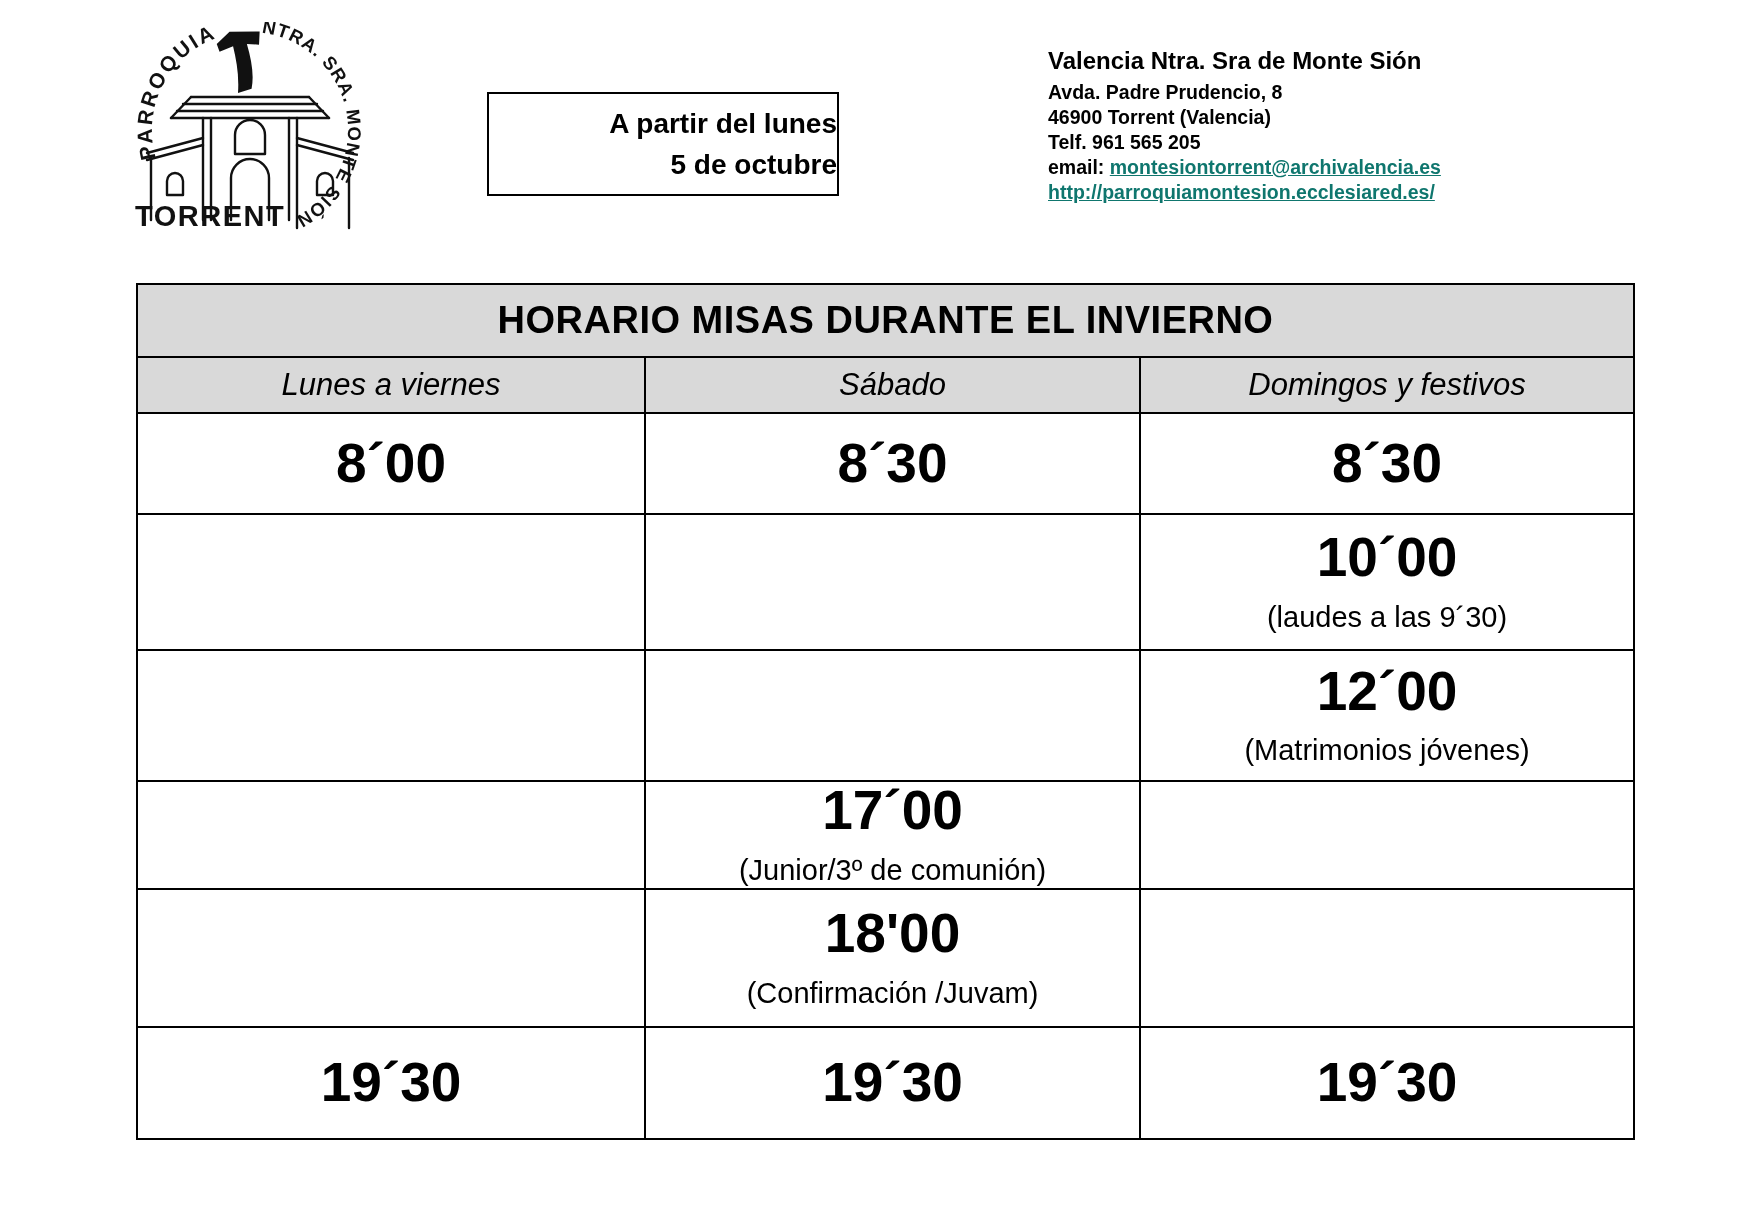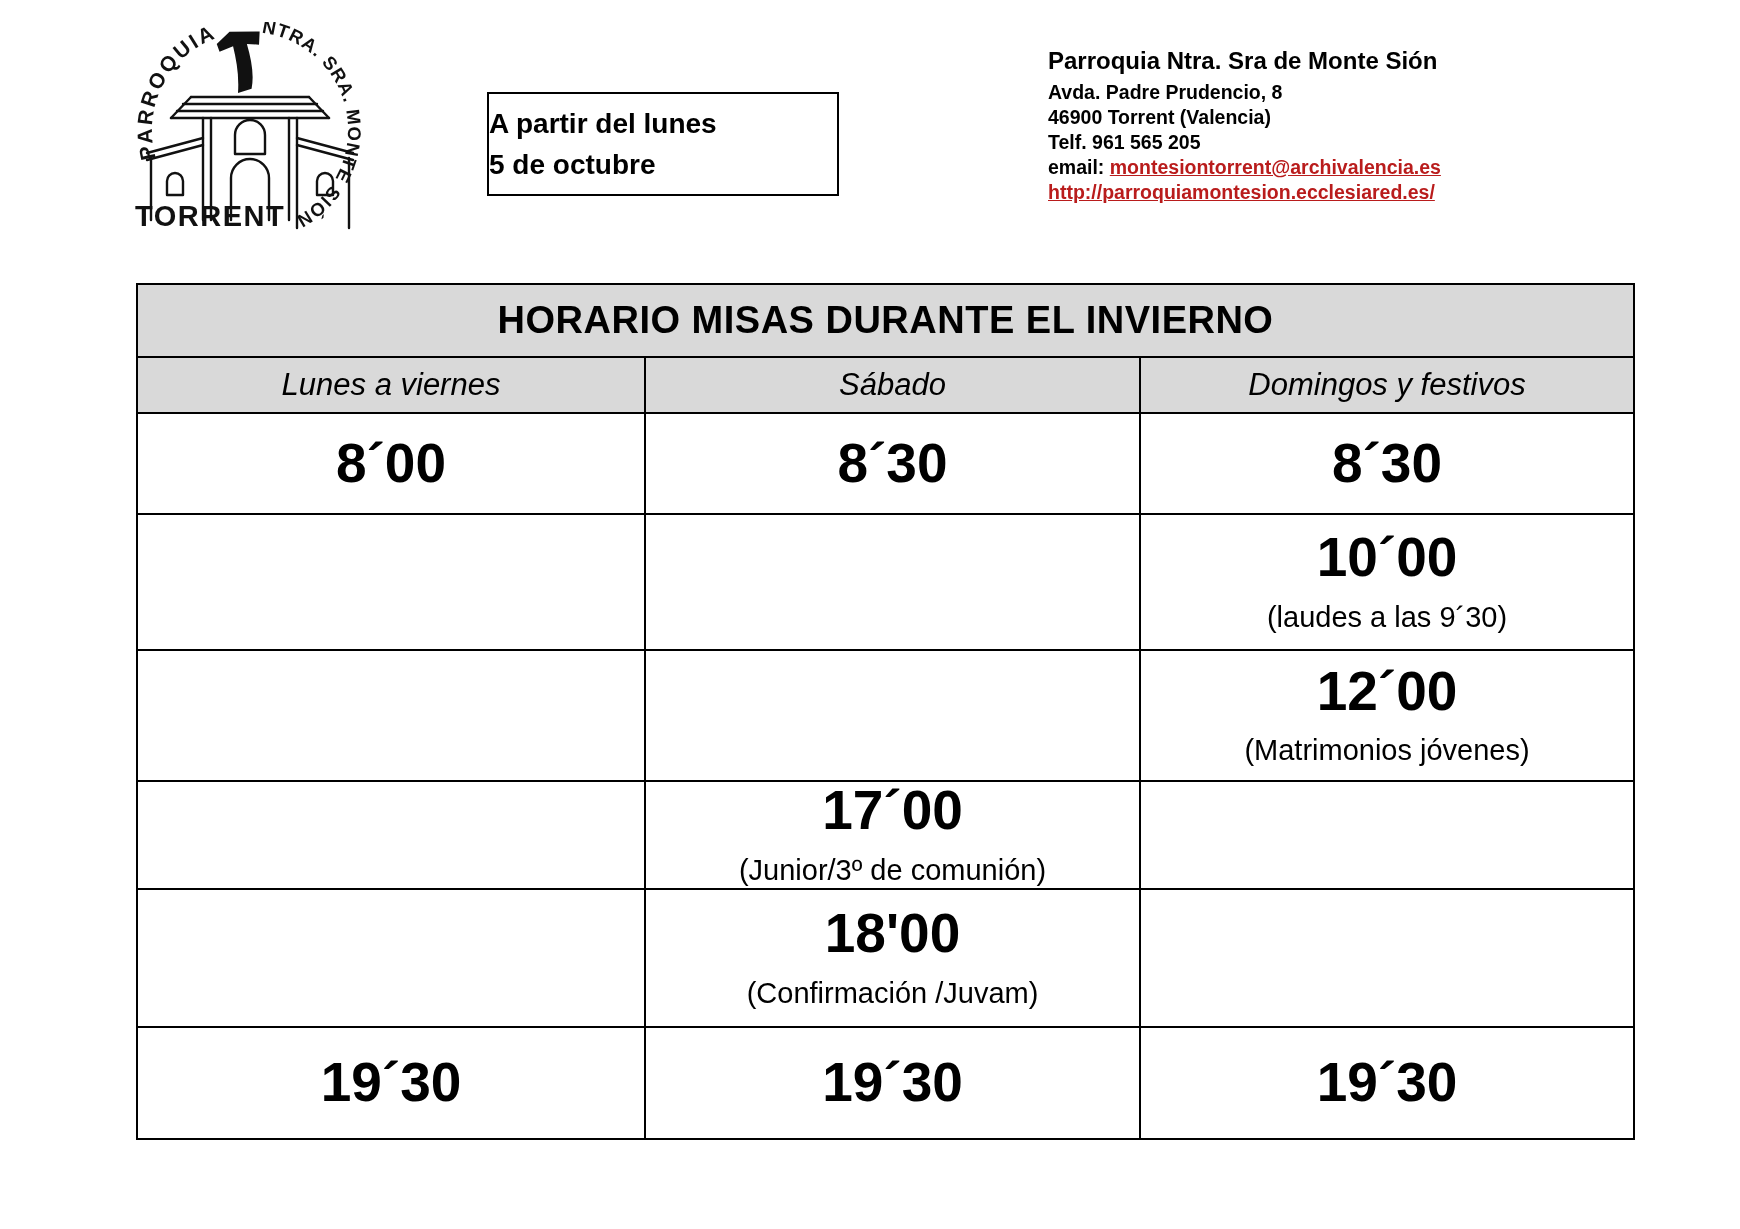--- a/index.html
+++ b/index.html
@@ -13,29 +13,29 @@
   .logo { position:absolute; left:92px; top:22px; width:336px; height:228px; }
   .arc-text-left  { font-family:"Liberation Sans",sans-serif; font-weight:bold; font-size:21px; letter-spacing:2.5px; fill:#111; }
   .arc-text-right { font-family:"Liberation Sans",sans-serif; font-weight:bold; font-size:18.5px; letter-spacing:1px; fill:#111; }
   .logo-city { font-family:"Liberation Sans",sans-serif; font-weight:bold; font-size:29px; letter-spacing:1.5px; fill:#111; }
   .church-stroke { fill:none; stroke:#111; stroke-width:2.4; stroke-linecap:round; stroke-linejoin:round; }
 
   
   .notice-box {
     position:absolute; left:487px; top:92px; width:352px; height:104px;
     border:2.5px solid #000; background:#fff;
-    display:flex; flex-direction:column; align-items:flex-start; justify-content:center;
+    display:flex; flex-direction:column; align-items:flex-end; justify-content:center;
   }
   .notice-line { font-weight:bold; font-size:28px; line-height:41px; }
 
   
   .contact { position:absolute; left:1048px; top:46px; width:470px; }
   .contact-name { font-size:24px; font-weight:bold; line-height:30px; margin-bottom:4px; }
   .contact-line { font-size:19.5px; font-weight:bold; line-height:25px; }
-  .link { color:#b91c1c; text-decoration:underline; font-weight:bold; cursor:pointer; }
+  .link { color:#0f766e; text-decoration:underline; font-weight:bold; cursor:pointer; }
 
   
   .schedule {
     position:absolute; left:136px; top:283px; width:1497px;
     border-collapse:collapse; table-layout:fixed;
   }
   .schedule th, .schedule td {
     border:2px solid #000; text-align:center; vertical-align:middle; padding:0;
   }
   .title-cell { background:#d9d9d9; font-size:38px; font-weight:bold; height:73px; letter-spacing:0.5px; }
@@ -84,21 +84,21 @@
     </g>
     <text x="40" y="204" class="logo-city">TORRENT</text>
   </svg>
 
   <div class="notice-box">
     <div class="notice-line">A partir del lunes</div>
     <div class="notice-line">5 de octubre</div>
   </div>
 
   <div class="contact">
-    <div class="contact-name">Parroquia Ntra. Sra de Monte Sión</div>
+    <div class="contact-name">Valencia Ntra. Sra de Monte Sión</div>
     <div class="contact-line">Avda. Padre Prudencio, 8</div>
     <div class="contact-line">46900 Torrent (Valencia)</div>
     <div class="contact-line">Telf. 961 565 205</div>
     <div class="contact-line">
       <span>email:</span>
       <a class="link">montesiontorrent@archivalencia.es</a>
     </div>
     <div class="contact-line">
       <a class="link">http://parroquiamontesion.ecclesiared.es/</a>
     </div>

